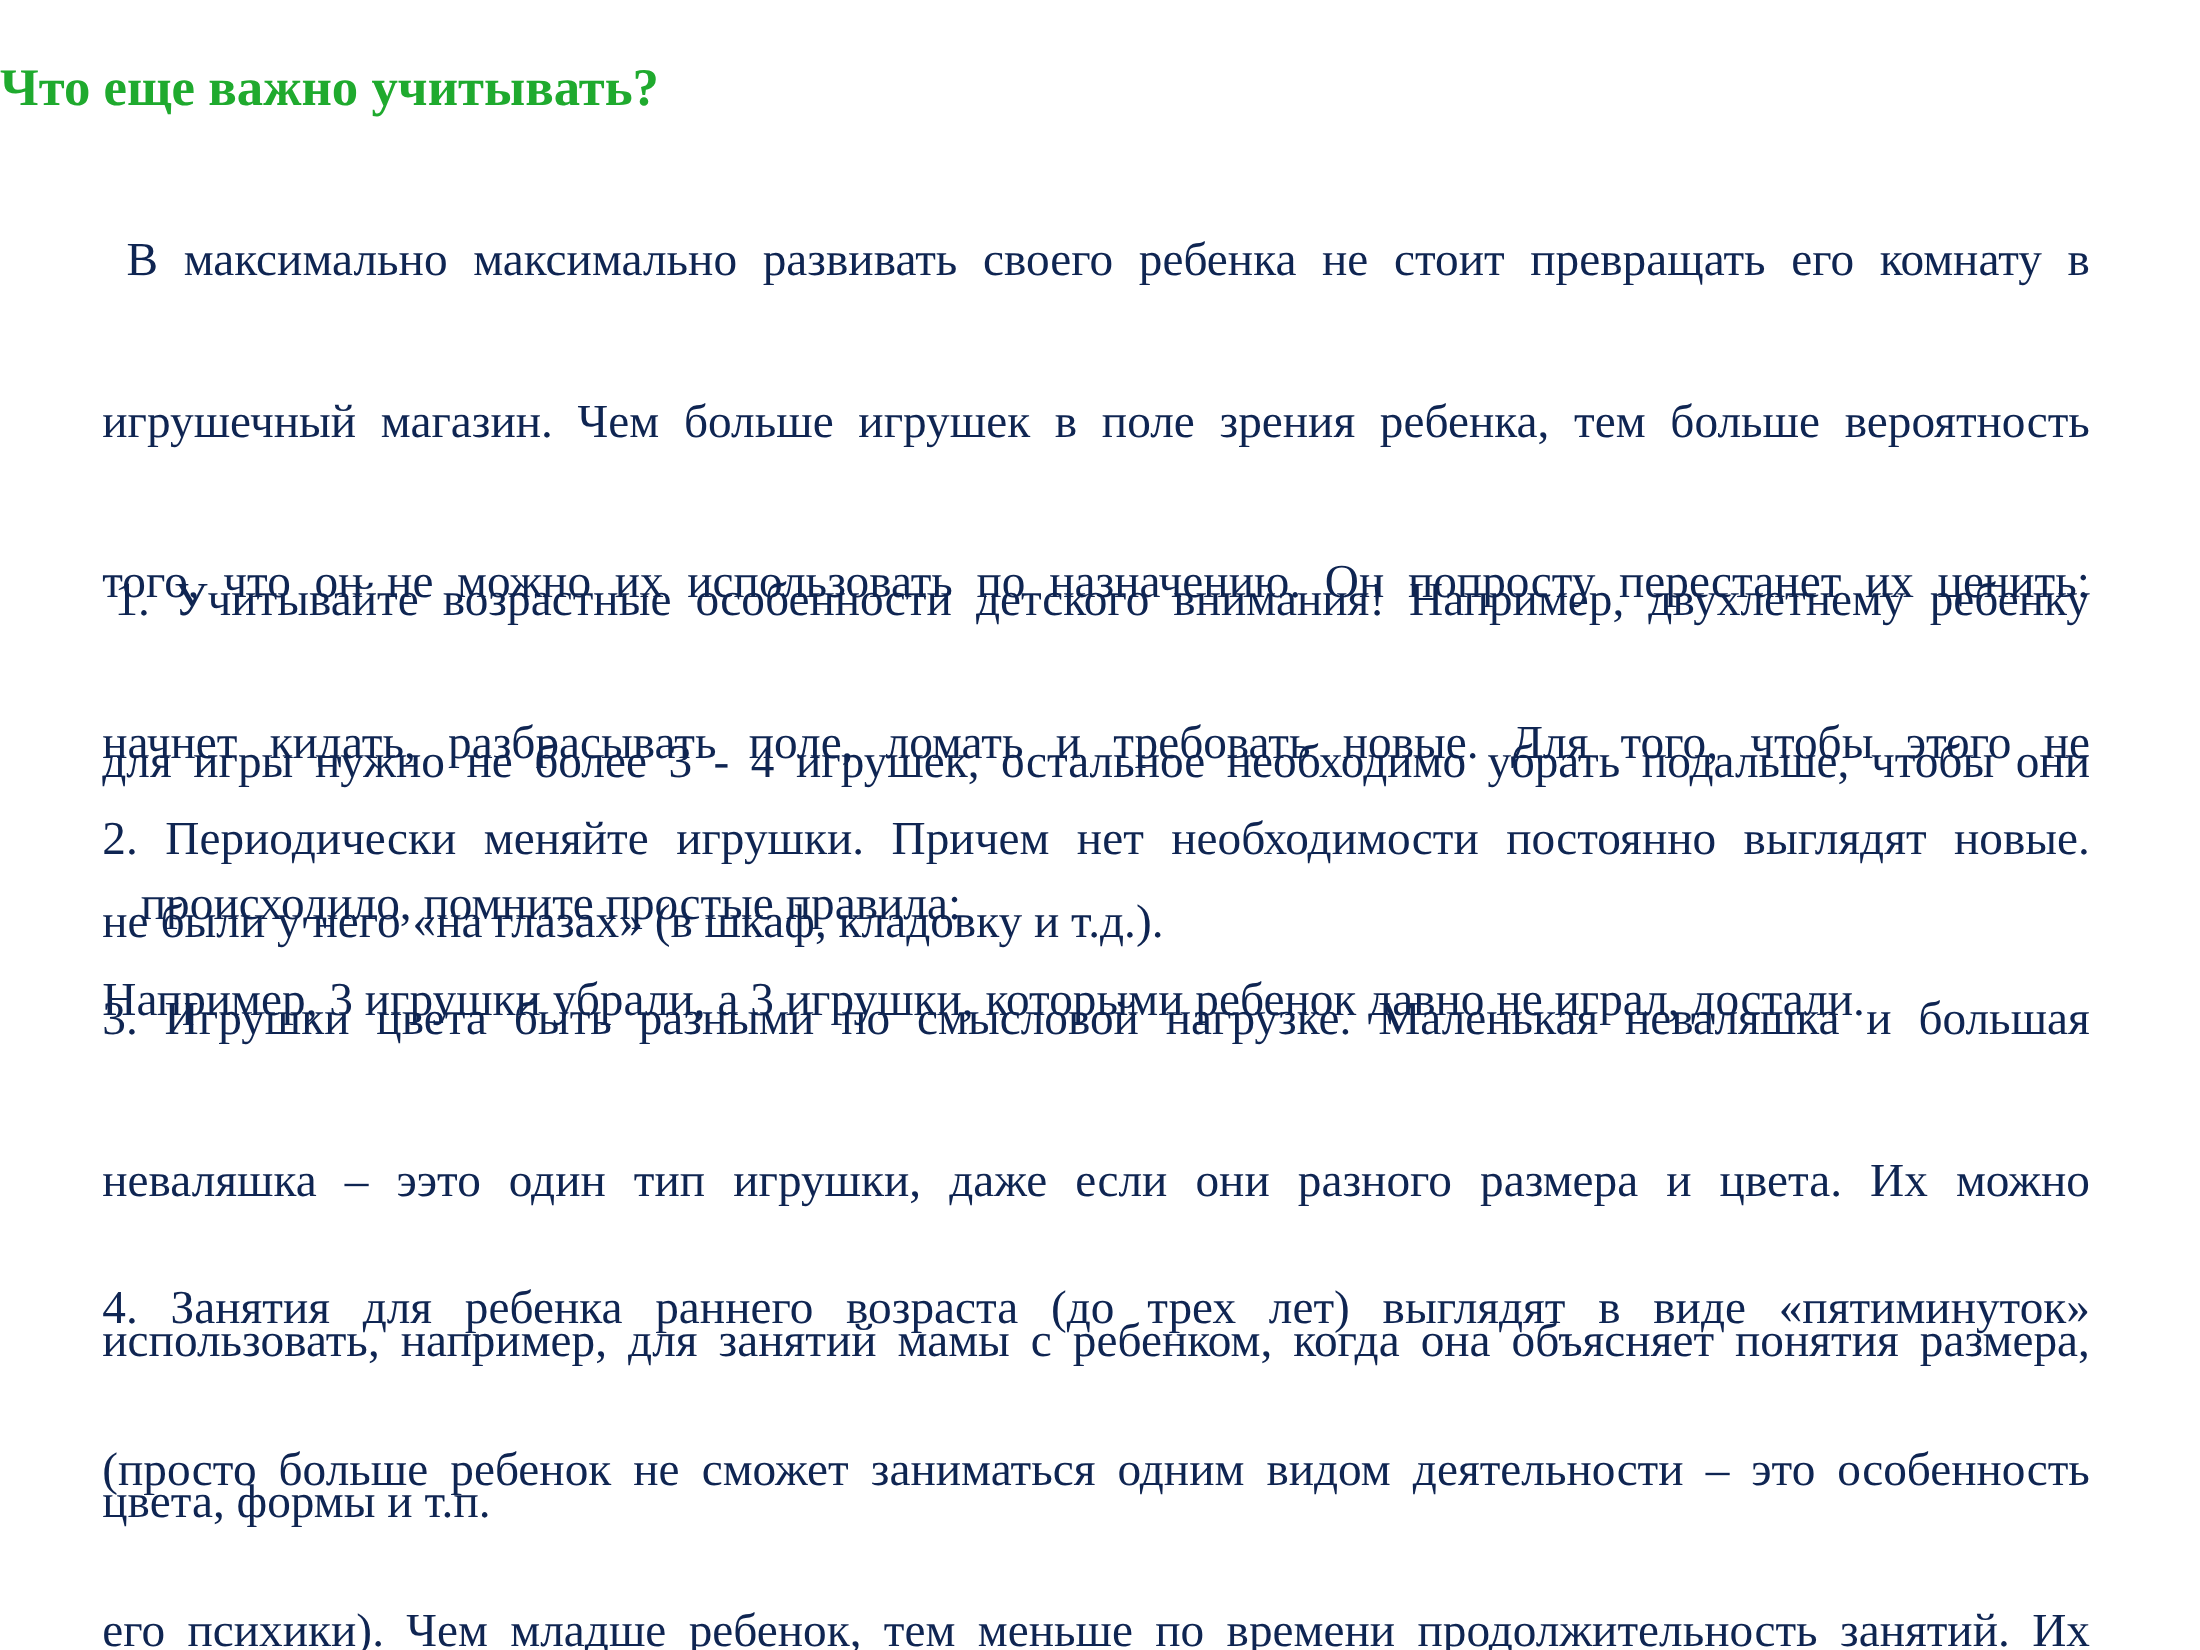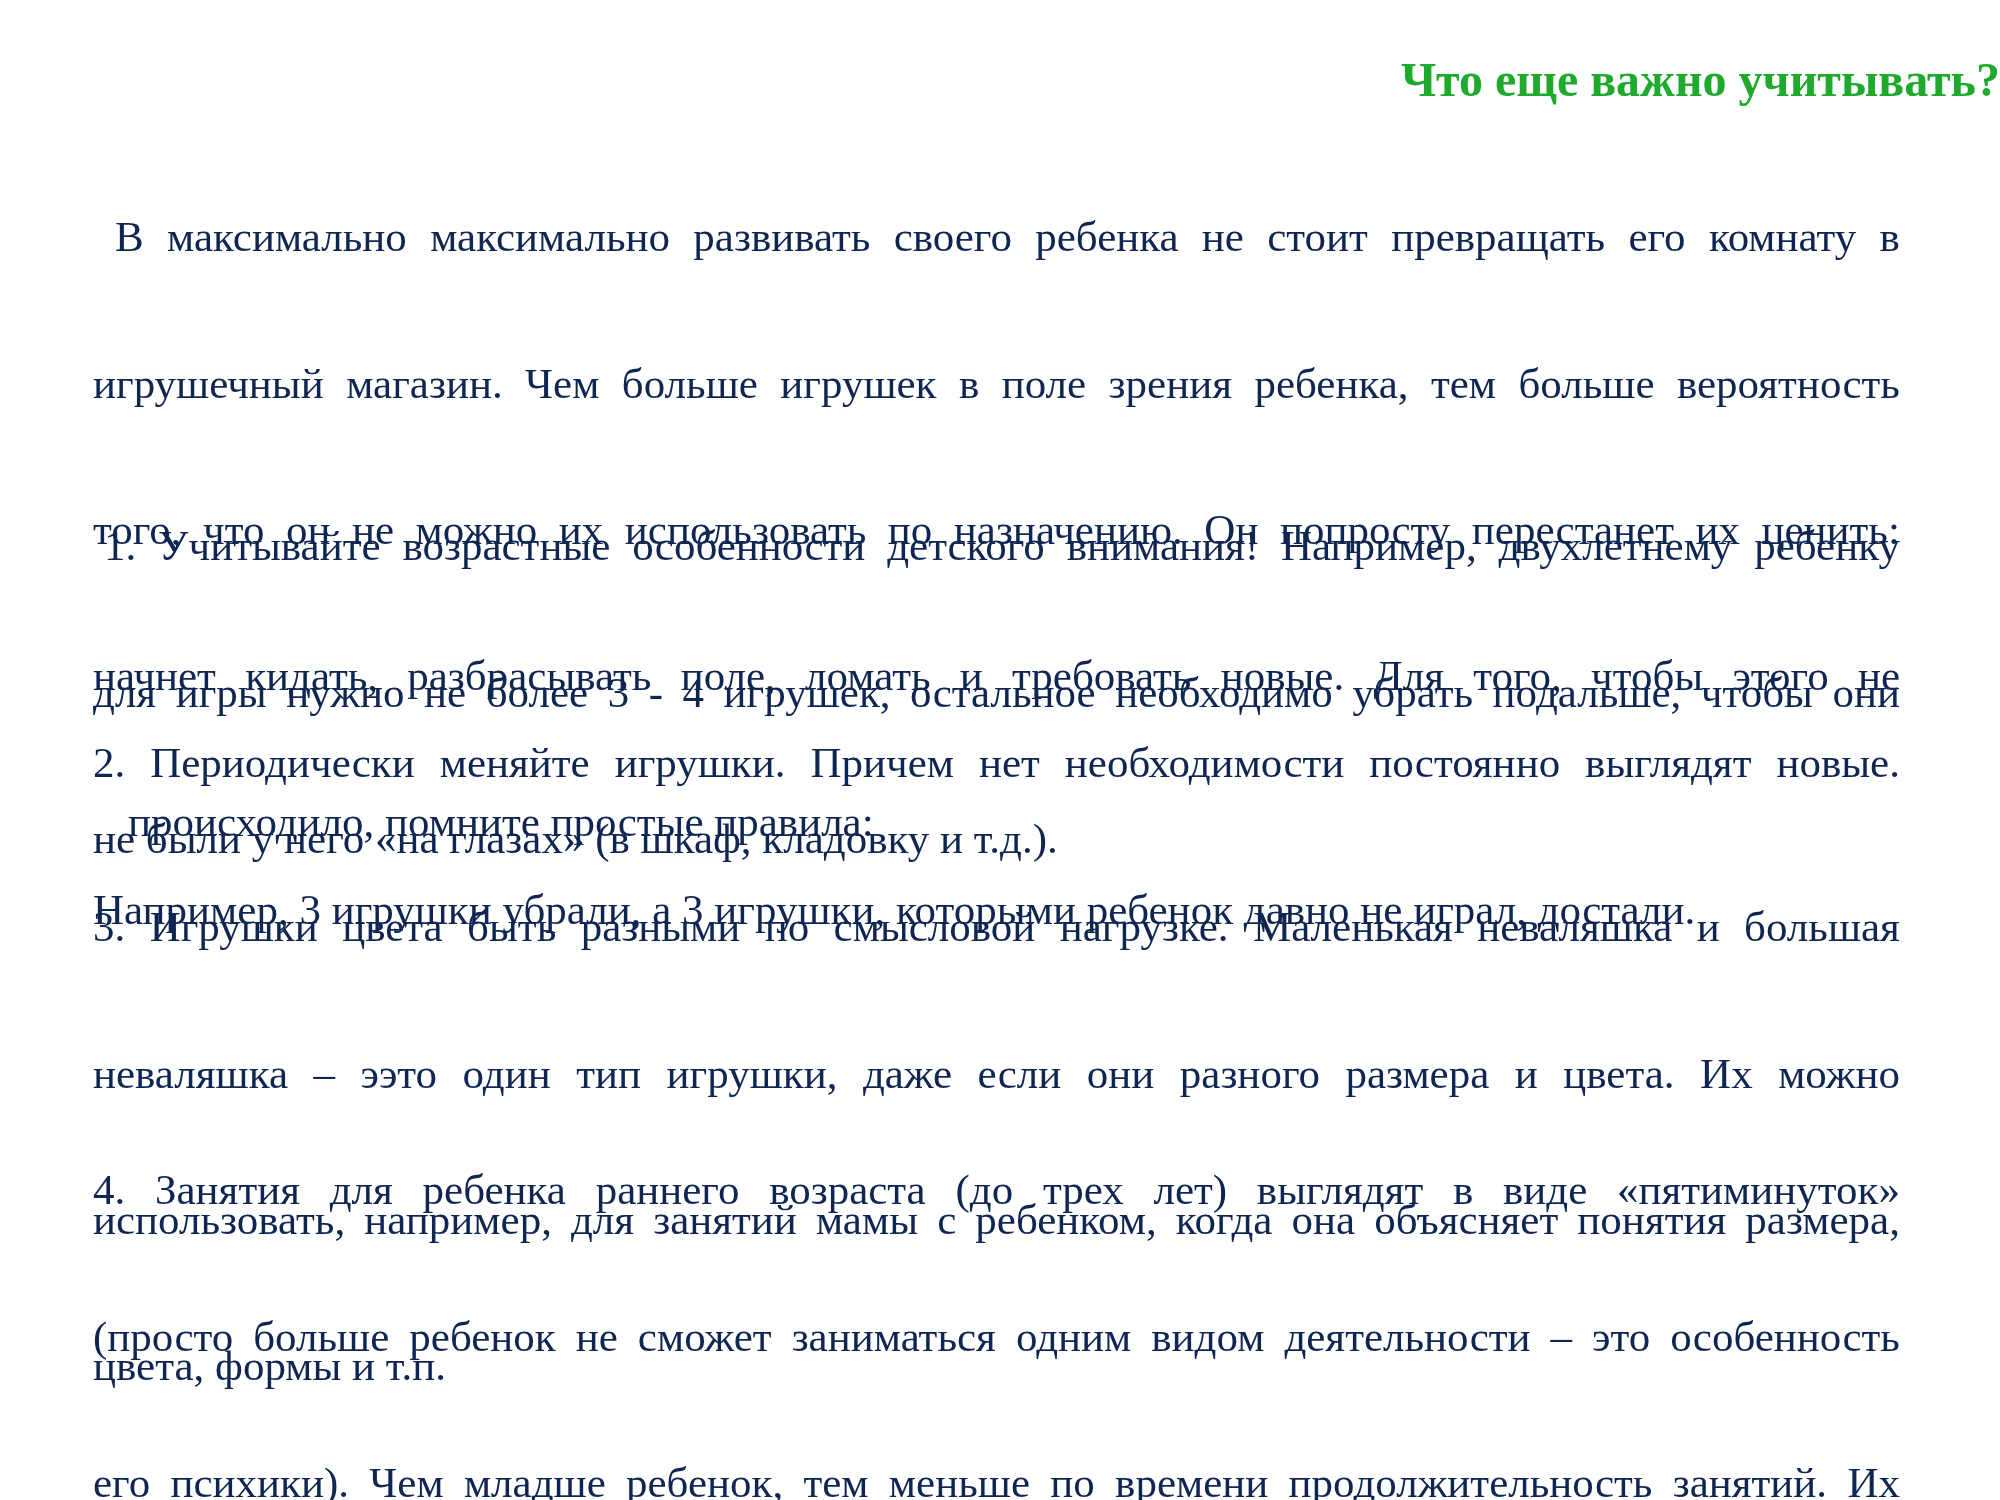--- a/index.html
+++ b/index.html
@@ -18,21 +18,21 @@
       position: absolute;
       left: 0; top: 0;
       width: 2000px; height: 1500px;
       background: #ffffff;
     }
     .title {
       position: absolute;
       left: 0;
       top: 52px;
       width: 2000px;
-      text-align: right;
+      text-align: left;
       font-family: "Liberation Serif", "DejaVu Serif", serif;
       font-weight: bold;
       font-size: 48px;
       line-height: 56px;
       color: #1faa2e;
       margin: 0;
     }
     .para {
       position: absolute;
       left: 93px;

